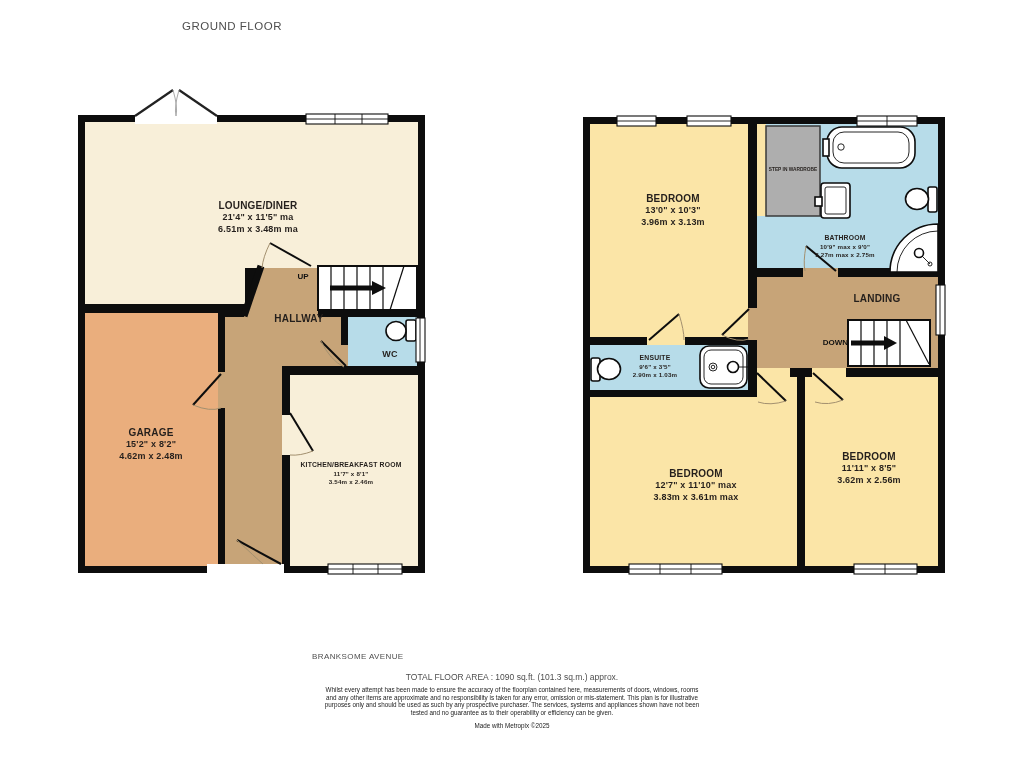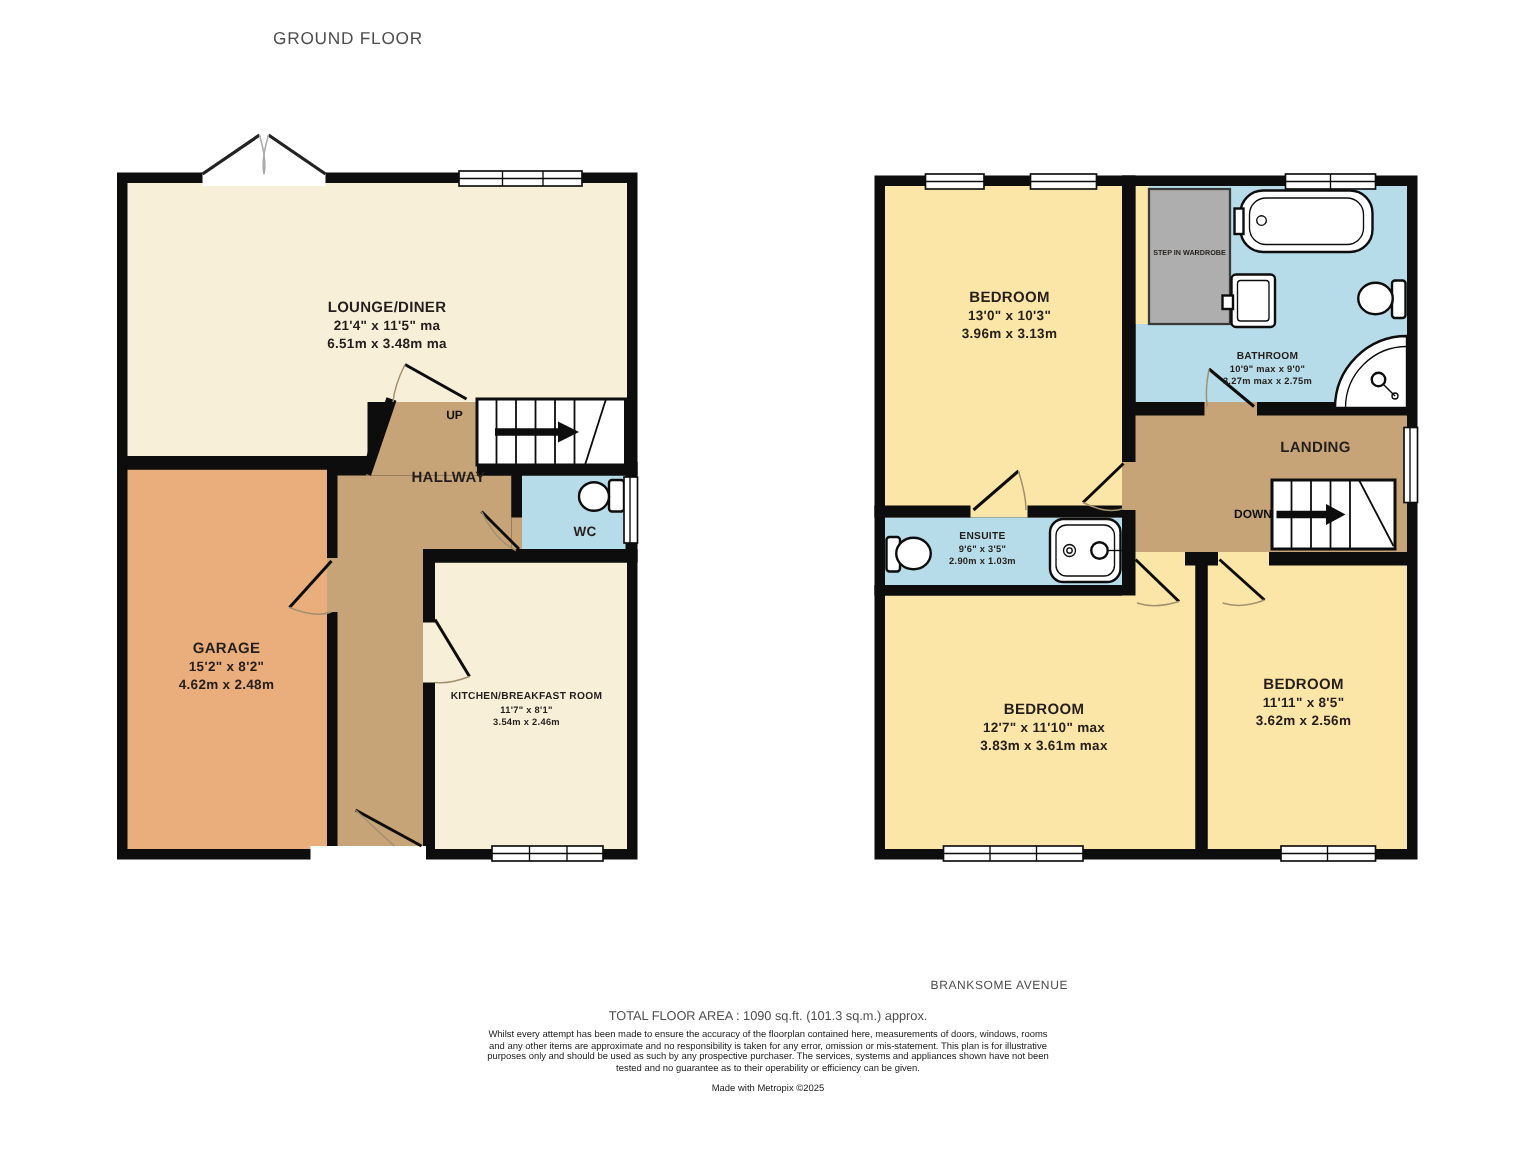--- a/index.html
+++ b/index.html
@@ -32,21 +32,21 @@
   
   .floor-hdr{position:absolute;text-align:center;color:var(--muted,#4e4e4e);line-height:1.18;}
   .floor-hdr .t{display:block;font-size:11.5px;letter-spacing:.5px;}
   .floor-hdr .a{display:block;font-size:10.5px;}
   .room-lbl{position:absolute;text-align:center;font-weight:bold;color:var(--label,#241f1c);line-height:1.3;letter-spacing:.2px;}
   .room-lbl span{display:block;}
   .big .nm{font-size:10px;} .big .d1,.big .d2{font-size:9px;}
   .small .nm{font-size:6.8px;} .small .d1,.small .d2{font-size:6.2px;}
   .tiny{font-size:4.8px;font-weight:bold;letter-spacing:0;}
   .stair-lbl{position:absolute;font-size:8px;font-weight:bold;color:#111;text-align:center;}
-  .addr{position:absolute;text-align:right;font-size:8px;color:var(--muted,#4e4e4e);letter-spacing:.4px;}
+  .addr{position:absolute;text-align:left;font-size:8px;color:var(--muted,#4e4e4e);letter-spacing:.4px;}
   .total{position:absolute;text-align:center;font-size:8.5px;color:var(--muted,#4e4e4e);}
   .disc{position:absolute;text-align:center;font-size:6.3px;color:#222;line-height:1.2;}
   .credit{position:absolute;text-align:center;font-size:6.3px;color:#222;}
 </style>
 </head>
 <body>
 
 <div id="canvas">
 
   <svg width="1024" height="768" viewBox="0 0 1024 768">

